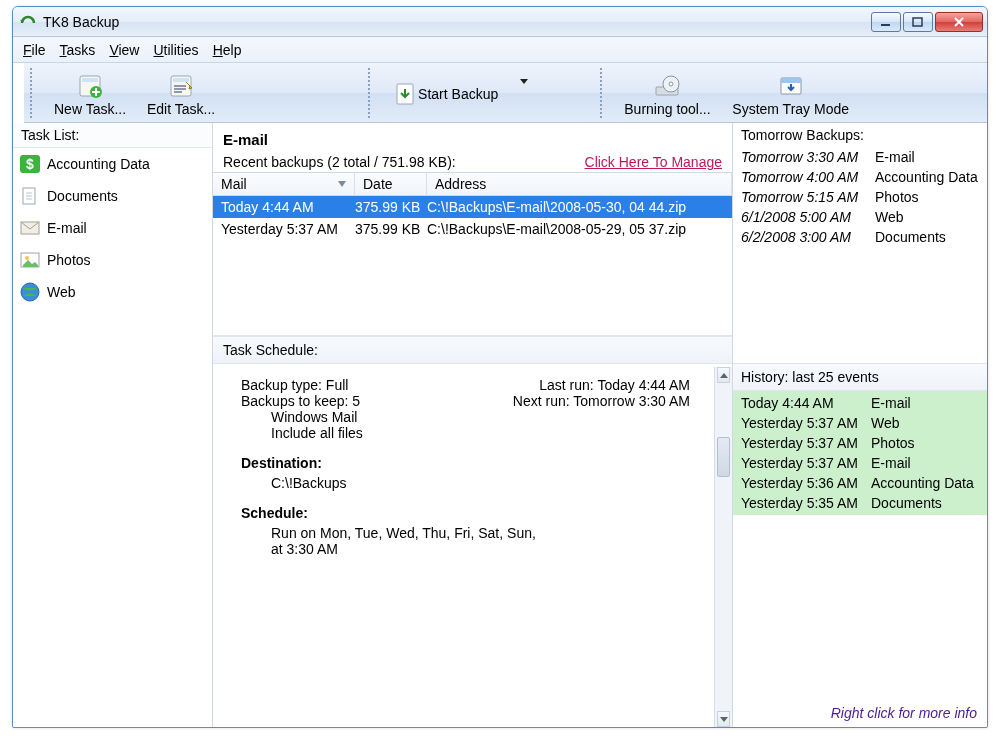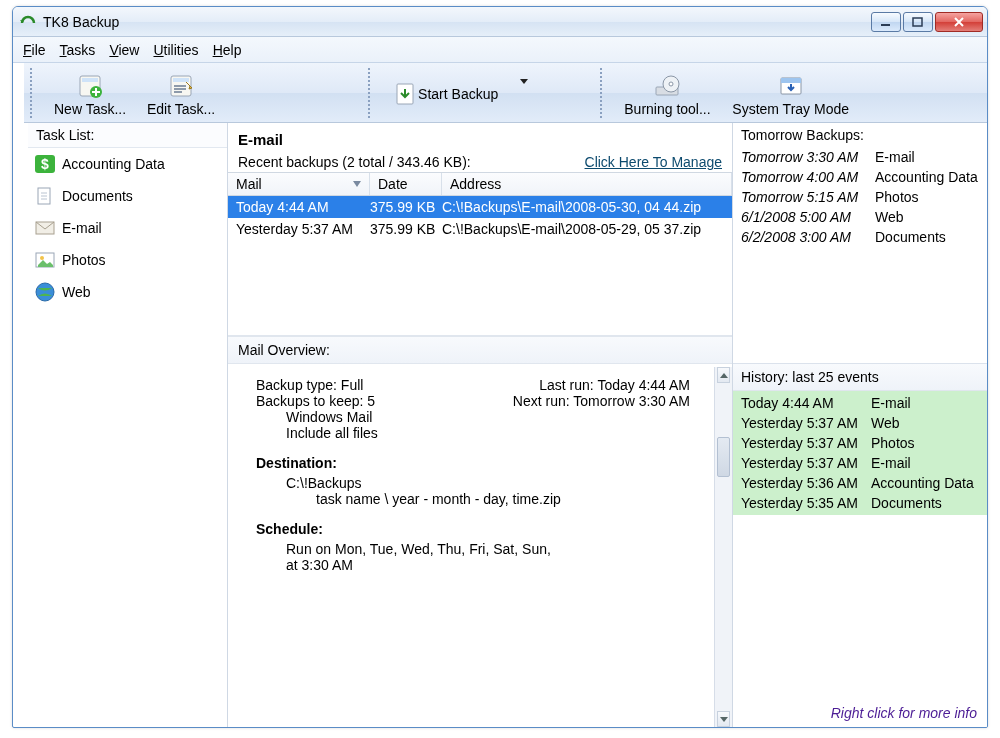--- a/index.html
+++ b/index.html
@@ -93,21 +93,20 @@
   .tool-btn .ticon { height:30px; display:flex; align-items:center; justify-content:center; }
   .tool-btn .tlabel { font-size:14px; color:#000; display:flex; align-items:center; gap:4px;}
   .dropdown-arrow {
     width:0;height:0;border-left:4px solid transparent;border-right:4px solid transparent;border-top:5px solid #222;
     display:inline-block; margin-left:18px; position:relative; top:-12px;
   }
   .content {
     display:flex;
     height: calc(100% - 30px - 26px - 60px);
     background:#fff;
-    margin-left:15px;
   }
   .col-left {
     width: 200px;
     border-right:1px solid #cfd8e4;
     display:flex; flex-direction:column;
   }
   .col-mid {
     flex:1;
     border-right:1px solid #cfd8e4;
     display:flex; flex-direction:column;
@@ -132,21 +131,21 @@
   }
   .task-item .ti-icon { width:22px; height:20px; display:flex;align-items:center;justify-content:center; }
   .task-item.selected { background:#fff; }
   .mid-top { padding: 4px 10px 0 10px; }
   .mid-title { font-weight:bold; font-size:15px; padding: 4px 0 2px; }
   .mid-sub {
     display:flex; justify-content:space-between; align-items:center;
     padding: 4px 0 2px;
     font-size:14px;
   }
-  .mid-sub a { color:#0c4a6e; }
+  .mid-sub a { color:#be185d; }
   .grid-head {
     display:flex; background:linear-gradient(#fbfcfe,#f1f4f9);
     border-top:1px solid #d0d8e2; border-bottom:1px solid #d0d8e2;
     font-size:14px;
   }
   .grid-head .gh {
     padding: 3px 8px;
     border-right:1px solid #d8e0ea;
     display:flex; align-items:center; gap:6px;
   }
@@ -393,21 +392,21 @@
             </span>
           <span>Web</span>
         </div>
       </div>
     </div>
 
     <div class="col-mid">
       <div class="mid-top">
         <div class="mid-title">E-mail</div>
         <div class="mid-sub">
-          <span>Recent backups (2 total / 343.46 KB):</span>
+          <span>Recent backups (2 total / 751.98 KB):</span>
           <a href="#">Click Here To Manage</a>
         </div>
       </div>
       <div class="grid-head">
         <div class="gh gh-date">
             <span>Mail</span>
             <span class="sort-arrow"></span>
           </div>
         <div class="gh gh-size">
             <span>Date</span>
@@ -423,35 +422,34 @@
           <div class="c3">C:\!Backups\E-mail\2008-05-30, 04 44.zip</div>
         </div>
         <div class="row">
           <div class="c1">Yesterday 5:37 AM</div>
           <div class="c2">375.99 KB</div>
           <div class="c3">C:\!Backups\E-mail\2008-05-29, 05 37.zip</div>
         </div>
       </div>
 
       <div class="overview">
-        <div class="ov-head">Mail Overview:</div>
+        <div class="ov-head">Task Schedule:</div>
         <div class="ov-body">
           <div class="ov-row">
             <span>Backup type: Full</span>
             <span>Last run: Today 4:44 AM</span>
           </div>
           <div class="ov-row">
             <span>Backups to keep: 5</span>
             <span>Next run: Tomorrow 3:30 AM</span>
           </div>
           <div class="ov-ind">Windows Mail</div>
           <div class="ov-ind">Include all files</div>
           <div class="ov-section">Destination:</div>
           <div class="ov-ind">C:\!Backups</div>
-          <div class="ov-ind" style="padding-left:60px">task name \ year - month - day, time.zip</div>
           <div class="ov-section">Schedule:</div>
           <div class="ov-ind">Run on Mon, Tue, Wed, Thu, Fri, Sat, Sun,</div>
           <div class="ov-ind">at 3:30 AM</div>
         </div>
         <div class="ov-scroll">
           <div class="arrow-up">
               <div class="tri"></div>
             </div>
           <div class="thumb"></div>
           <div class="arrow-down">

